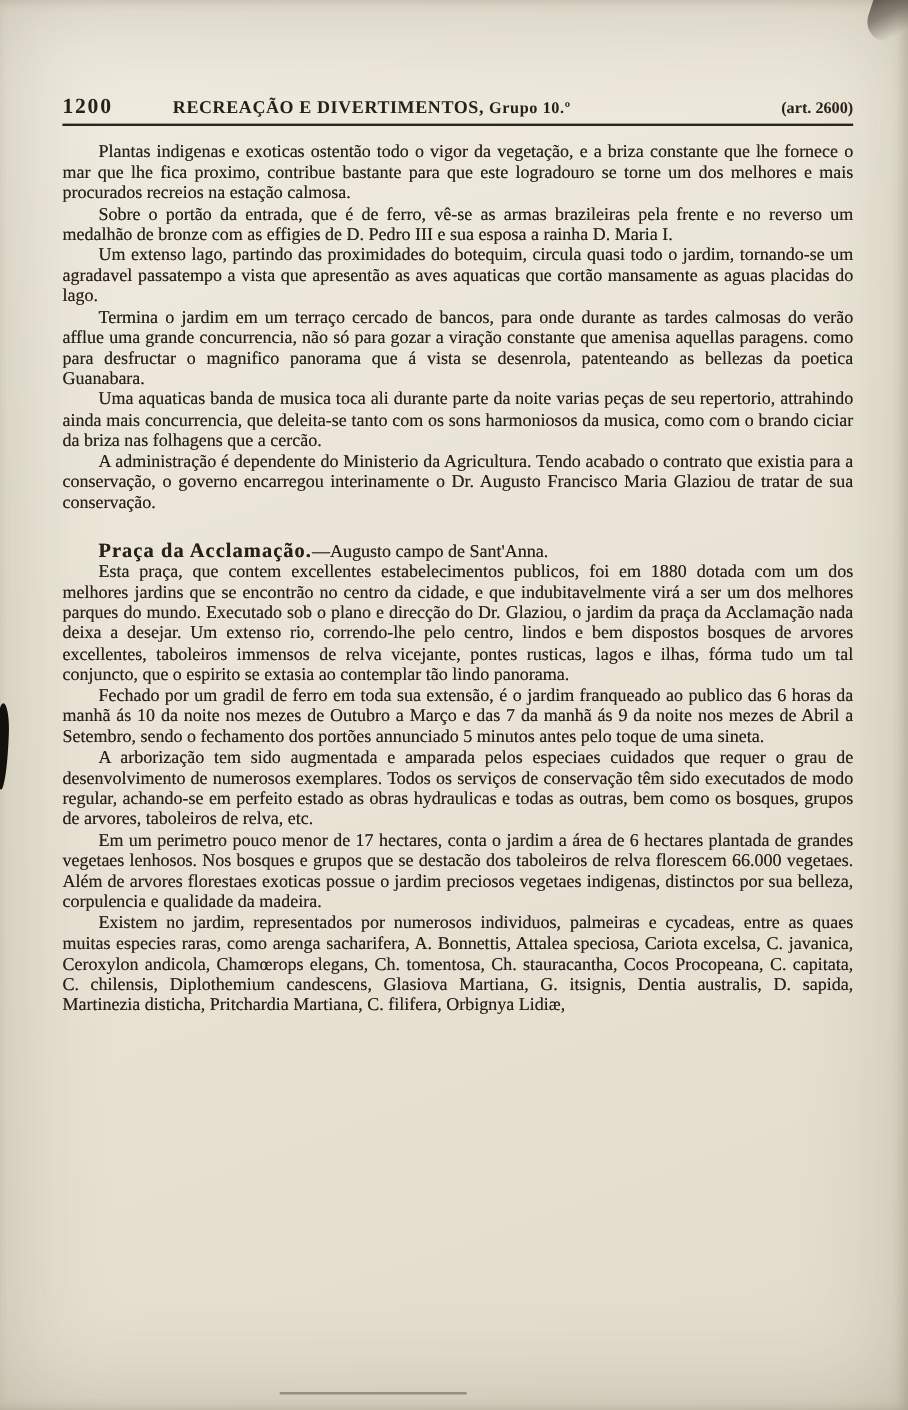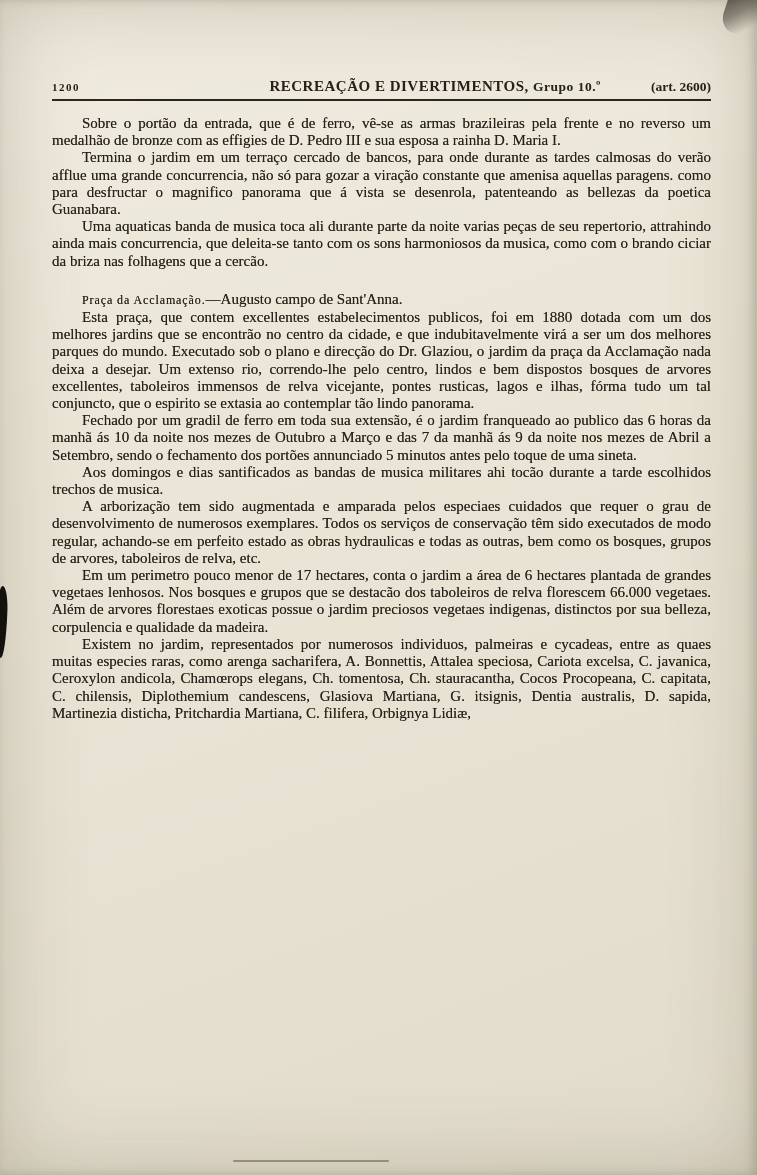--- a/index.html
+++ b/index.html
@@ -16,33 +16,33 @@
     background-image:linear-gradient(160deg, rgba(255,255,250,.25) 0%, rgba(0,0,0,0) 38%, rgba(120,105,80,.08) 100%);
     box-shadow:inset 0 0 85px rgba(110,98,75,.30), inset -4px 0 10px rgba(90,80,60,.25);
     color:var(--ink);
   }
   .header-row{
     display:flex;align-items:baseline;
     margin:78px 46px 0 52px;
     border-bottom:2px solid var(--rule);
     padding-bottom:4px;
   }
-  .page-number{width:92px;font-size:11px;font-weight:bold;letter-spacing:1.5px;}
-  .header-center{flex:1;text-align:right;font-weight:bold;font-size:15px;letter-spacing:.5px;white-space:nowrap;}
+  .page-number{width:92px;font-size:18px;font-weight:bold;letter-spacing:1.5px;}
+  .header-center{flex:1;text-align:left;font-weight:bold;font-size:15px;letter-spacing:.5px;white-space:nowrap;}
   .header-center .group{font-size:13.5px;}
   .article-ref{width:110px;text-align:right;font-weight:bold;font-size:13.5px;white-space:nowrap;}
   .page-body{
     margin:14px 46px 0 52px;
     font-size:15px;line-height:17.2px;
     text-align:justify;
     text-shadow:0 0 .5px rgba(39,33,26,.65);
   }
   .page-body p{text-indent:30px;}
   .section-head{margin-top:21px;}
-  .section-title{font-weight:normal;letter-spacing:.9px;font-size:12px;}
+  .section-title{font-weight:bold;letter-spacing:.9px;font-size:17px;}
   
   .ink-blot{
     position:absolute;left:-3px;top:586px;width:10px;height:72px;
     background:#14110c;border-radius:45% 55% 50% 50% / 30% 35% 65% 70%;
     transform:rotate(2deg);
   }
   .corner-smudge{
     position:absolute;right:-10px;top:-12px;width:42px;height:48px;
     background:linear-gradient(135deg, rgba(55,50,42,.9) 0%, rgba(70,64,54,.55) 45%, rgba(70,64,54,0) 75%);
     transform:rotate(18deg);border-radius:30% 60% 55% 40%;
@@ -64,29 +64,31 @@
   <div class="header-row">
     <span class="page-number">1200</span>
     <span class="header-center">
       <span>RECREAÇÃO E DIVERTIMENTOS,</span>
       <span class="group">Grupo 10.º</span>
     </span>
     <span class="article-ref">(art. 2600)</span>
   </div>
 
   <div class="page-body">
+    <p>Plantas indigenas e exoticas ostentão todo o vigor da vegetação, e a briza constante que lhe fornece o mar que lhe fica proximo, contribue bastante para que este logradouro se torne um dos melhores e mais procurados recreios na estação calmosa.</p>
     <p>Sobre o portão da entrada, que é de ferro, vê-se as armas brazileiras pela frente e no reverso um medalhão de bronze com as effigies de D. Pedro III e sua esposa a rainha D. Maria I.</p>
+    <p>Um extenso lago, partindo das proximidades do botequim, circula quasi todo o jardim, tornando-se um agradavel passatempo a vista que apresentão as aves aquaticas que cortão mansamente as aguas placidas do lago.</p>
     <p>Termina o jardim em um terraço cercado de bancos, para onde durante as tardes calmosas do verão afflue uma grande concurrencia, não só para gozar a viração constante que amenisa aquellas paragens. como para desfructar o magnifico panorama que á vista se desenrola, patenteando as bellezas da poetica Guanabara.</p>
     <p>Uma aquaticas banda de musica toca ali durante parte da noite varias peças de seu repertorio, attrahindo ainda mais concurrencia, que deleita-se tanto com os sons harmoniosos da musica, como com o brando ciciar da briza nas folhagens que a cercão.</p>
+    <p>A administração é dependente do Ministerio da Agricultura. Tendo acabado o contrato que existia para a conservação, o governo encarregou interinamente o Dr. Augusto Francisco Maria Glaziou de tratar de sua conservação.</p>
 
     <p class="section-head">
       <span class="section-title">Praça da Acclamação.</span><span>—Augusto campo de Sant'Anna.</span>
     </p>
 
     <p>Esta praça, que contem excellentes estabelecimentos publicos, foi em 1880 dotada com um dos melhores jardins que se encontrão no centro da cidade, e que indubitavelmente virá a ser um dos melhores parques do mundo. Executado sob o plano e direcção do Dr. Glaziou, o jardim da praça da Acclamação nada deixa a desejar. Um extenso rio, correndo-lhe pelo centro, lindos e bem dispostos bosques de arvores excellentes, taboleiros immensos de relva vicejante, pontes rusticas, lagos e ilhas, fórma tudo um tal conjuncto, que o espirito se extasia ao contemplar tão lindo panorama.</p>
     <p>Fechado por um gradil de ferro em toda sua extensão, é o jardim franqueado ao publico das 6 horas da manhã ás 10 da noite nos mezes de Outubro a Março e das 7 da manhã ás 9 da noite nos mezes de Abril a Setembro, sendo o fechamento dos portões annunciado 5 minutos antes pelo toque de uma sineta.</p>
-    <p>Aos domingos e dias santificados as bandas de musica militares ahi tocão durante a tarde escolhidos trechos de musica.</p>
     <p>A arborização tem sido augmentada e amparada pelos especiaes cuidados que requer o grau de desenvolvimento de numerosos exemplares. Todos os serviços de conservação têm sido executados de modo regular, achando-se em perfeito estado as obras hydraulicas e todas as outras, bem como os bosques, grupos de arvores, taboleiros de relva, etc.</p>
     <p>Em um perimetro pouco menor de 17 hectares, conta o jardim a área de 6 hectares plantada de grandes vegetaes lenhosos. Nos bosques e grupos que se destacão dos taboleiros de relva florescem 66.000 vegetaes. Além de arvores florestaes exoticas possue o jardim preciosos vegetaes indigenas, distinctos por sua belleza, corpulencia e qualidade da madeira.</p>
     <p>Existem no jardim, representados por numerosos individuos, palmeiras e cycadeas, entre as quaes muitas especies raras, como arenga sacharifera, A. Bonnettis, Attalea speciosa, Cariota excelsa, C. javanica, Ceroxylon andicola, Chamœrops elegans, Ch. tomentosa, Ch. stauracantha, Cocos Procopeana, C. capitata, C. chilensis, Diplothemium candescens, Glasiova Martiana, G. itsignis, Dentia australis, D. sapida, Martinezia disticha, Pritchardia Martiana, C. filifera, Orbignya Lidiæ,</p>
   </div>
 
 </div>
 
 </body></html>

